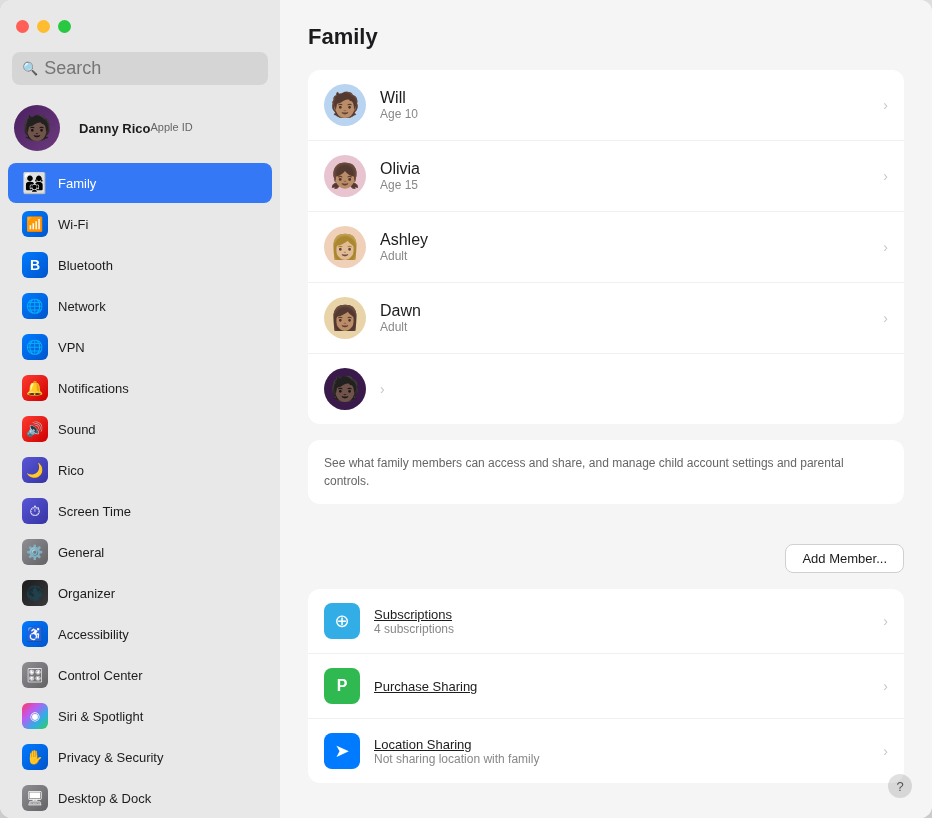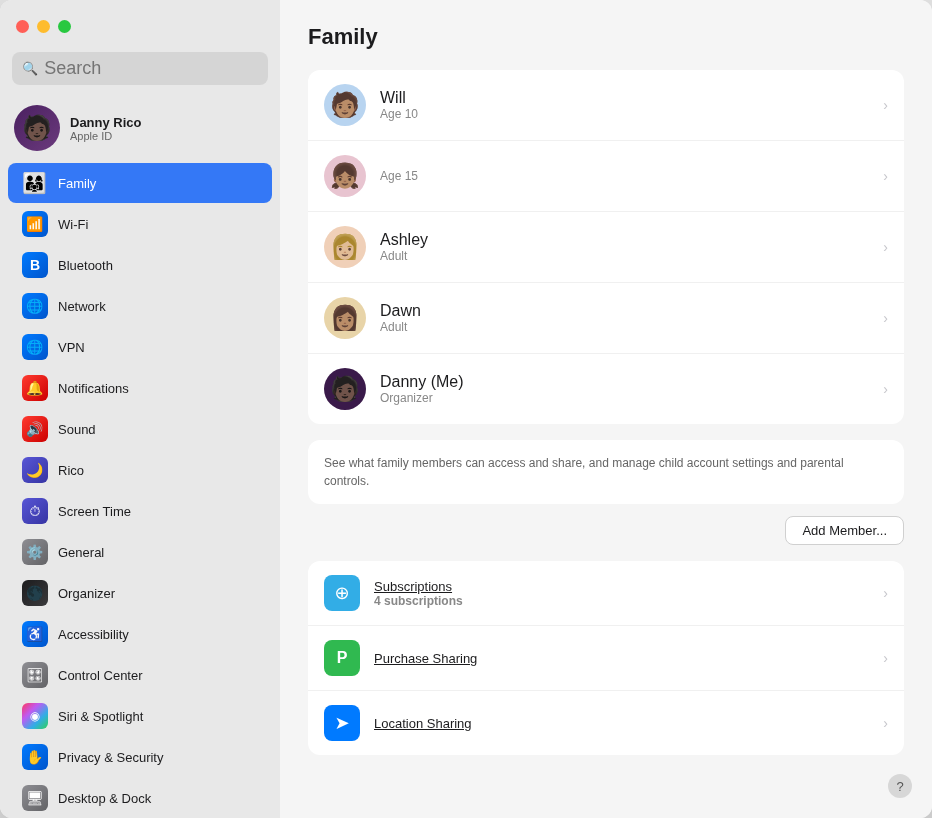--- a/index.html
+++ b/index.html
@@ -91,21 +91,21 @@
       height: 46px;
       border-radius: 50%;
       background: linear-gradient(135deg, #3a1a4a, #6b3a7d);
       display: flex;
       align-items: center;
       justify-content: center;
       font-size: 22px;
       flex-shrink: 0;
       overflow: hidden;
     }
-    .account-info { display: flex; flex-direction: column; }
+    .account-info { display: flex; flex-direction: row; margin-left: 9px; }
     .account-name { font-size: 13px; font-weight: 600; color: #1c1c1e; }
     .account-sub { font-size: 11px; color: #666; }
 
     .sidebar-item {
       display: flex;
       align-items: center;
       gap: 10px;
       padding: 7px 14px;
       border-radius: 8px;
       margin: 0 8px 1px 8px;
@@ -221,20 +221,21 @@
       margin-bottom: 16px;
     }
     .add-member-btn {
       background: white;
       border: 1px solid #d0d0d0;
       border-radius: 8px;
       padding: 6px 16px;
       font-size: 13px;
       color: #1c1c1e;
       cursor: pointer;
+      margin-top: 28px;
     }
 
     .service-row {
       display: flex;
       align-items: center;
       padding: 14px 16px;
       cursor: pointer;
       gap: 14px;
       border-bottom: 1px solid #f0f0f0;
       position: relative;
@@ -246,21 +247,21 @@
       height: 36px;
       border-radius: 8px;
       display: flex;
       align-items: center;
       justify-content: center;
       font-size: 18px;
       flex-shrink: 0;
     }
     .service-info { flex: 1; }
     .service-name { font-size: 13px; font-weight: 500; color: #1c1c1e; text-decoration: underline; }
-    .service-sub { font-size: 12px; color: #888; font-weight: bold; }
+    .service-sub { font-size: 12px; color: #888; }
 
     .help-btn {
       position: absolute;
       bottom: 20px;
       right: 20px;
       width: 24px;
       height: 24px;
       border-radius: 50%;
       background: rgba(0,0,0,0.12);
       display: flex;
@@ -440,20 +441,21 @@
           <span class="member-role">Age 10</span>
         </div>
         <span class="chevron-right">›</span>
       </div>
 
       <div class="family-member-row">
         <div class="member-avatar avatar-olivia">
           <span style="font-size:24px;">👧🏽</span>
         </div>
         <div class="member-info">
+          <span class="member-name">Olivia</span>
           <span class="member-role">Age 15</span>
         </div>
         <span class="chevron-right">›</span>
       </div>
 
       <div class="family-member-row">
         <div class="member-avatar avatar-ashley">
           <span style="font-size:24px;">👩🏼</span>
         </div>
         <div class="member-info">
@@ -471,24 +473,20 @@
           <span class="member-name">Dawn</span>
           <span class="member-role">Adult</span>
         </div>
         <span class="chevron-right">›</span>
       </div>
 
       <div class="family-member-row">
         <div class="member-avatar avatar-danny">
           <span style="font-size:24px;">🧑🏿</span>
         </div>
-        <div class="member-info">
-          <span class="member-name">Danny (Me)</span>
-          <span class="member-role">Organizer</span>
-        </div>
         <span class="chevron-right">›</span>
       </div>
     </div>
 
     <div class="description-section">
       <p class="description-text">See what family members can access and share, and manage child account settings and parental controls.</p>
     </div>
 
     <div class="add-member-row">
       <button class="add-member-btn">Add Member...</button>
@@ -516,20 +514,21 @@
         </div>
         <span class="chevron-right">›</span>
       </div>
 
       <div class="service-row">
         <div class="service-icon" style="background: #007aff;">
           <span style="color:white;font-size:18px;">➤</span>
         </div>
         <div class="service-info">
           <div class="service-name">Location Sharing</div>
+          <div class="service-sub">Not sharing location with family</div>
         </div>
         <span class="chevron-right">›</span>
       </div>
     </div>
 
     <div class="help-btn">?</div>
   </div>
 </div>
 
 </body></html>

